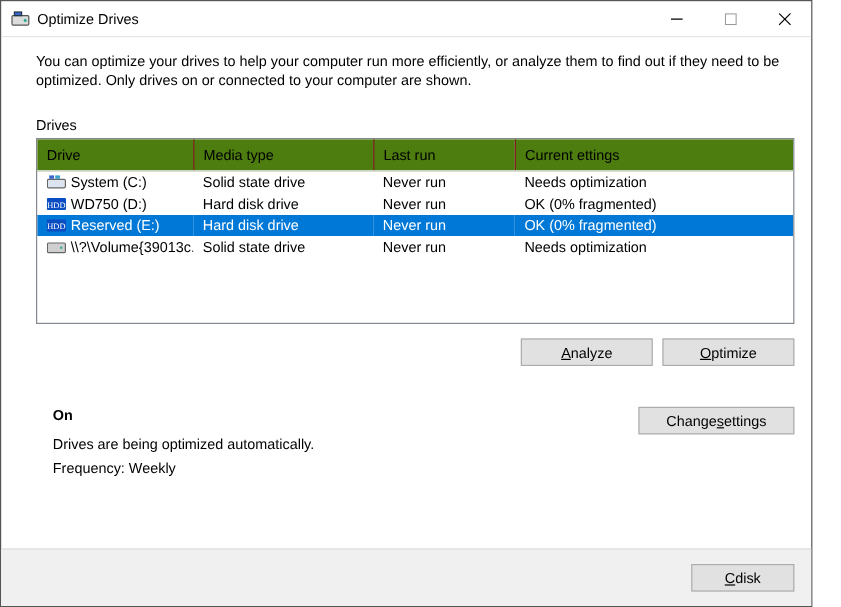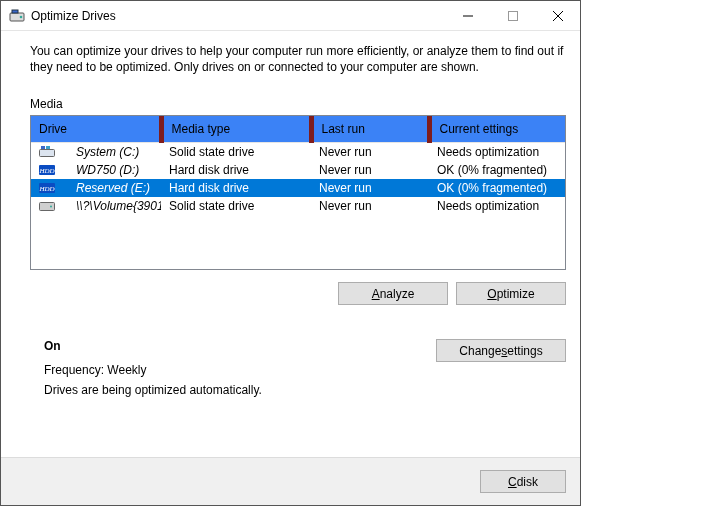--- a/index.html
+++ b/index.html
@@ -4,21 +4,21 @@
 <style>
   * { box-sizing: border-box; }
   body {
     margin: 0;
     font-family: "Segoe UI", Tahoma, sans-serif;
     font-size: 12px;
     background: #fff;
     color: #000;
   }
   .window {
-    width: 581px;
+    width: 677px;
     height: 506px;
     border: 1px solid #555;
     background: #fff;
     display: flex;
     flex-direction: column;
   }
   .titlebar {
     height: 30px;
     display: flex;
     align-items: center;
@@ -51,32 +51,32 @@
     border: 1px solid #828790;
     height: 155px;
     overflow: hidden;
   }
   table { width: 100%; border-collapse: collapse; table-layout: fixed; }
   th {
     text-align: left;
     font-weight: normal;
     padding: 6px 8px;
     border-bottom: 1px solid #e5e5e5;
-    background: #3b82f6;
-  }
-  th + th { border-left: 5px solid #7f1d1d; }
+    background: #4d7c0f;
+  }
+  th + th { border-left: 1px solid #7f1d1d; }
   td {
     padding: 2px 8px;
     white-space: nowrap;
     overflow: hidden;
     text-overflow: ellipsis;
     height: 18px;
   }
   tr.selected td { background: #0078d7; color: #fff; }
-  .drive-cell { display: flex; align-items: center; gap: 21px; font-style: italic; }
+  .drive-cell { display: flex; align-items: center; gap: 4px; }
   .drv-icon { width: 16px; height: 12px; display: inline-block; flex: 0 0 auto; }
   .btn-row {
     display: flex;
     justify-content: flex-end;
     gap: 8px;
     margin-top: 12px;
   }
   .btn {
     min-width: 110px;
     height: 23px;
@@ -136,21 +136,21 @@
       <svg width="10" height="10">
           <line x1="0" y1="0" x2="10" y2="10" stroke="currentColor" stroke-width="1"></line>
           <line x1="10" y1="0" x2="0" y2="10" stroke="currentColor" stroke-width="1"></line>
         </svg>
     </div>
   </div>
 
   <div class="content">
     <div class="intro">You can optimize your drives to help your computer run more efficiently, or analyze them to find out if they need to be optimized. Only drives on or connected to your computer are shown.</div>
 
-    <div class="section-label">Media</div>
+    <div class="section-label">Drives</div>
     <div class="table-wrap">
       <table>
         <colgroup>
             <col class="c1">
             <col class="c2">
             <col class="c3">
             <col>
           </colgroup>
         <thead>
           <tr>
@@ -232,22 +232,22 @@
           <span></span>
           <span class="under">O</span>
           <span>ptimize</span>
         </button>
     </div>
 
     <div class="sched-section">
       <div class="sched-body">
         <div class="sched-text">
           <div class="on">On</div>
+          <div>Drives are being optimized automatically.</div>
           <div>Frequency: Weekly</div>
-          <div>Drives are being optimized automatically.</div>
         </div>
         <div>
           <button class="btn" style="min-width:130px">
               <span>Change </span>
               <span class="under">s</span>
               <span>ettings</span>
             </button>
         </div>
       </div>
     </div>

